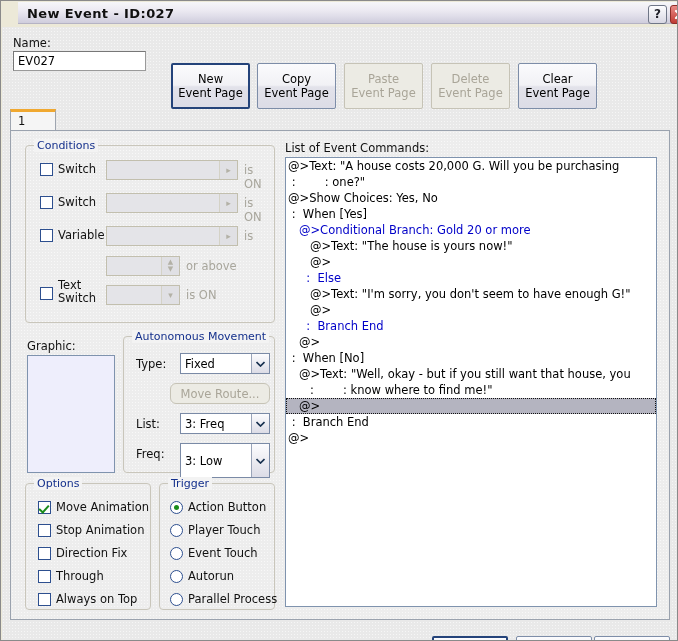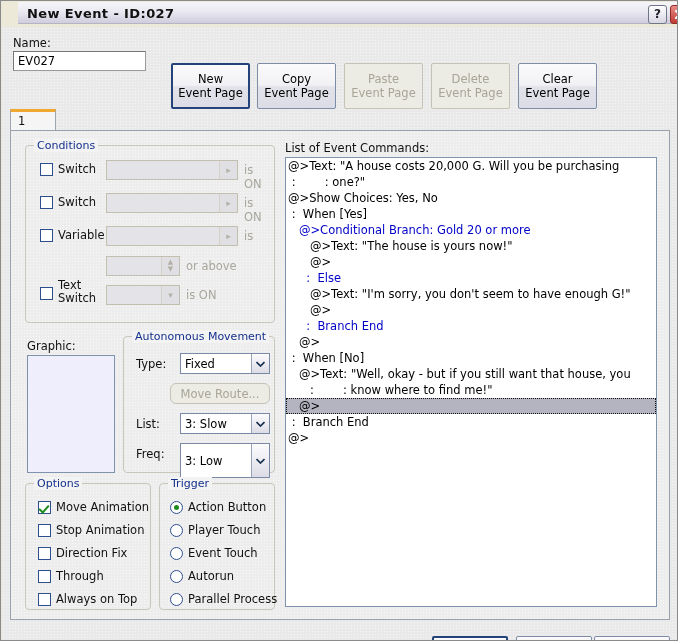--- a/index.html
+++ b/index.html
@@ -426,21 +426,21 @@
             <svg width="9" height="6" viewBox="0 0 9 6">
                 <path d="M0.5 1 L4.5 5 L8.5 1" stroke="#17304f" stroke-width="1.7" fill="none"></path>
               </svg>
           </div>
         </div>
 
         <div id="btn-move-route">Move Route...</div>
 
         <div class="fld-label" style="left:12px; top:80px;">List:</div>
         <div class="combo" style="left:56px; top:76px; width:90px; height:21px;">
-          <div class="c-text">3: Slow</div>
+          <div class="c-text">3: Freq</div>
           <div class="c-arrow">
             <svg width="9" height="6" viewBox="0 0 9 6">
                 <path d="M0.5 1 L4.5 5 L8.5 1" stroke="#17304f" stroke-width="1.7" fill="none"></path>
               </svg>
           </div>
         </div>
 
         <div class="fld-label" style="left:12px; top:110px;">Freq:</div>
         <div class="combo" style="left:56px; top:106px; width:90px; height:35px;">
           <div class="c-text">3: Low</div>

